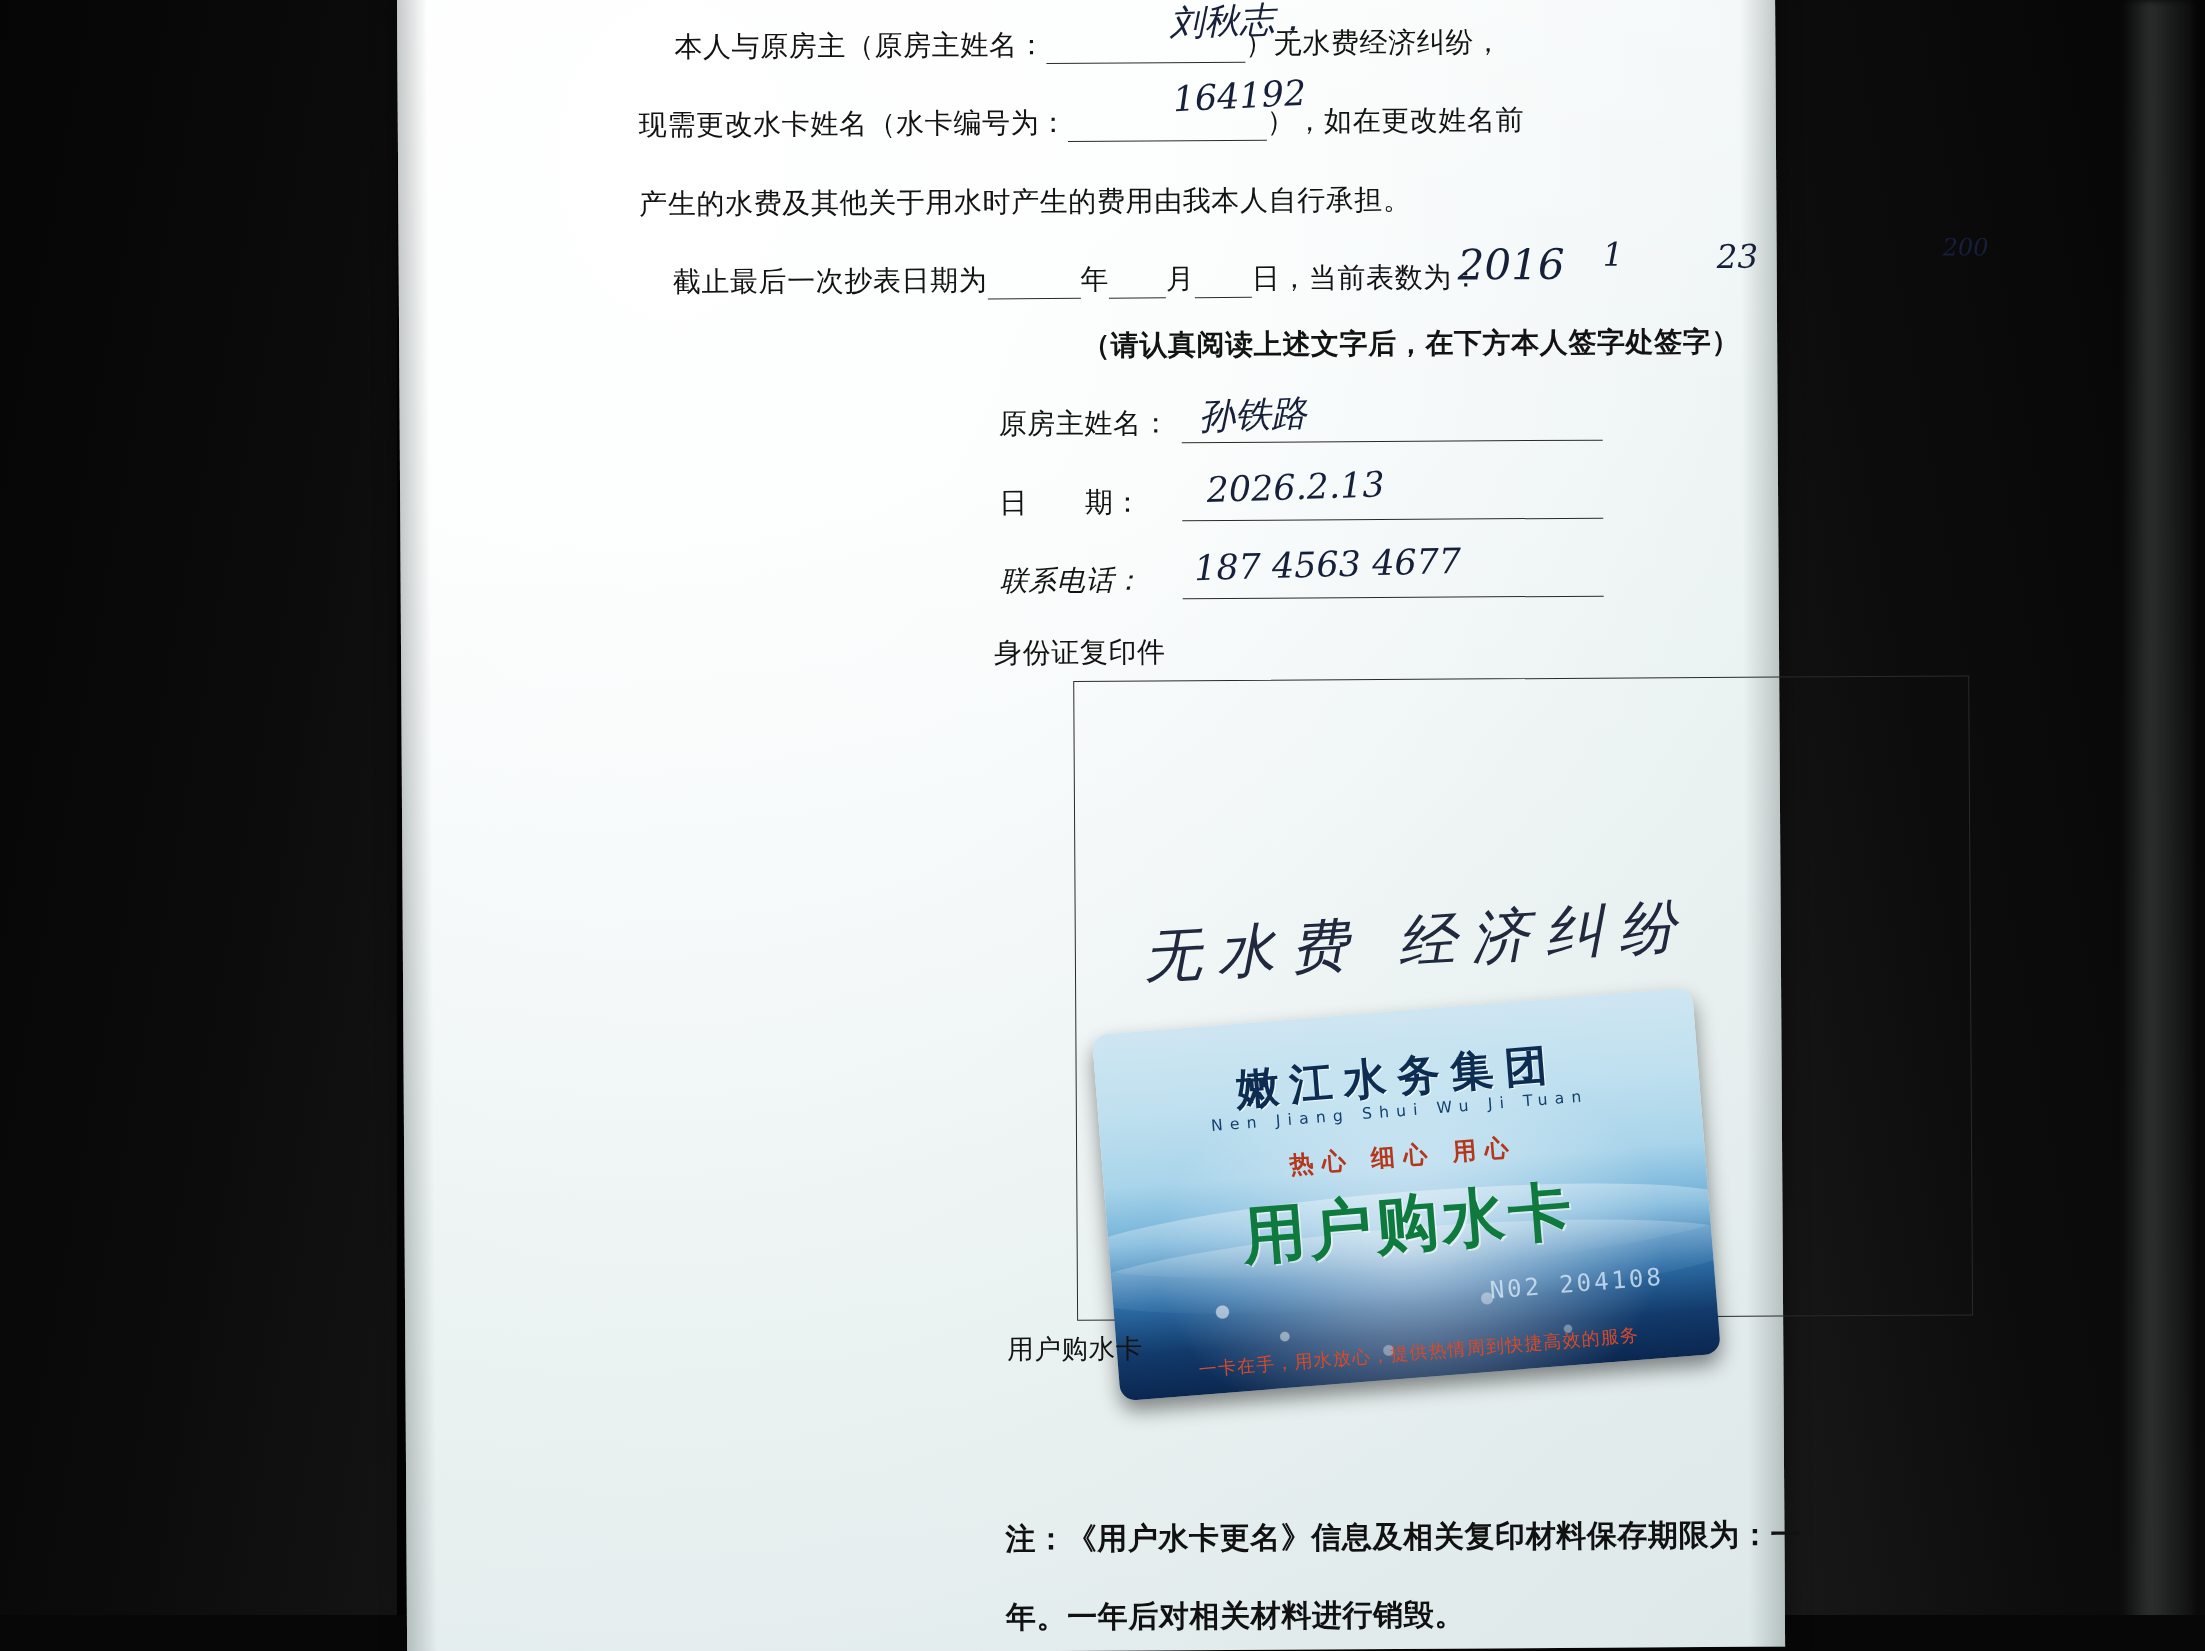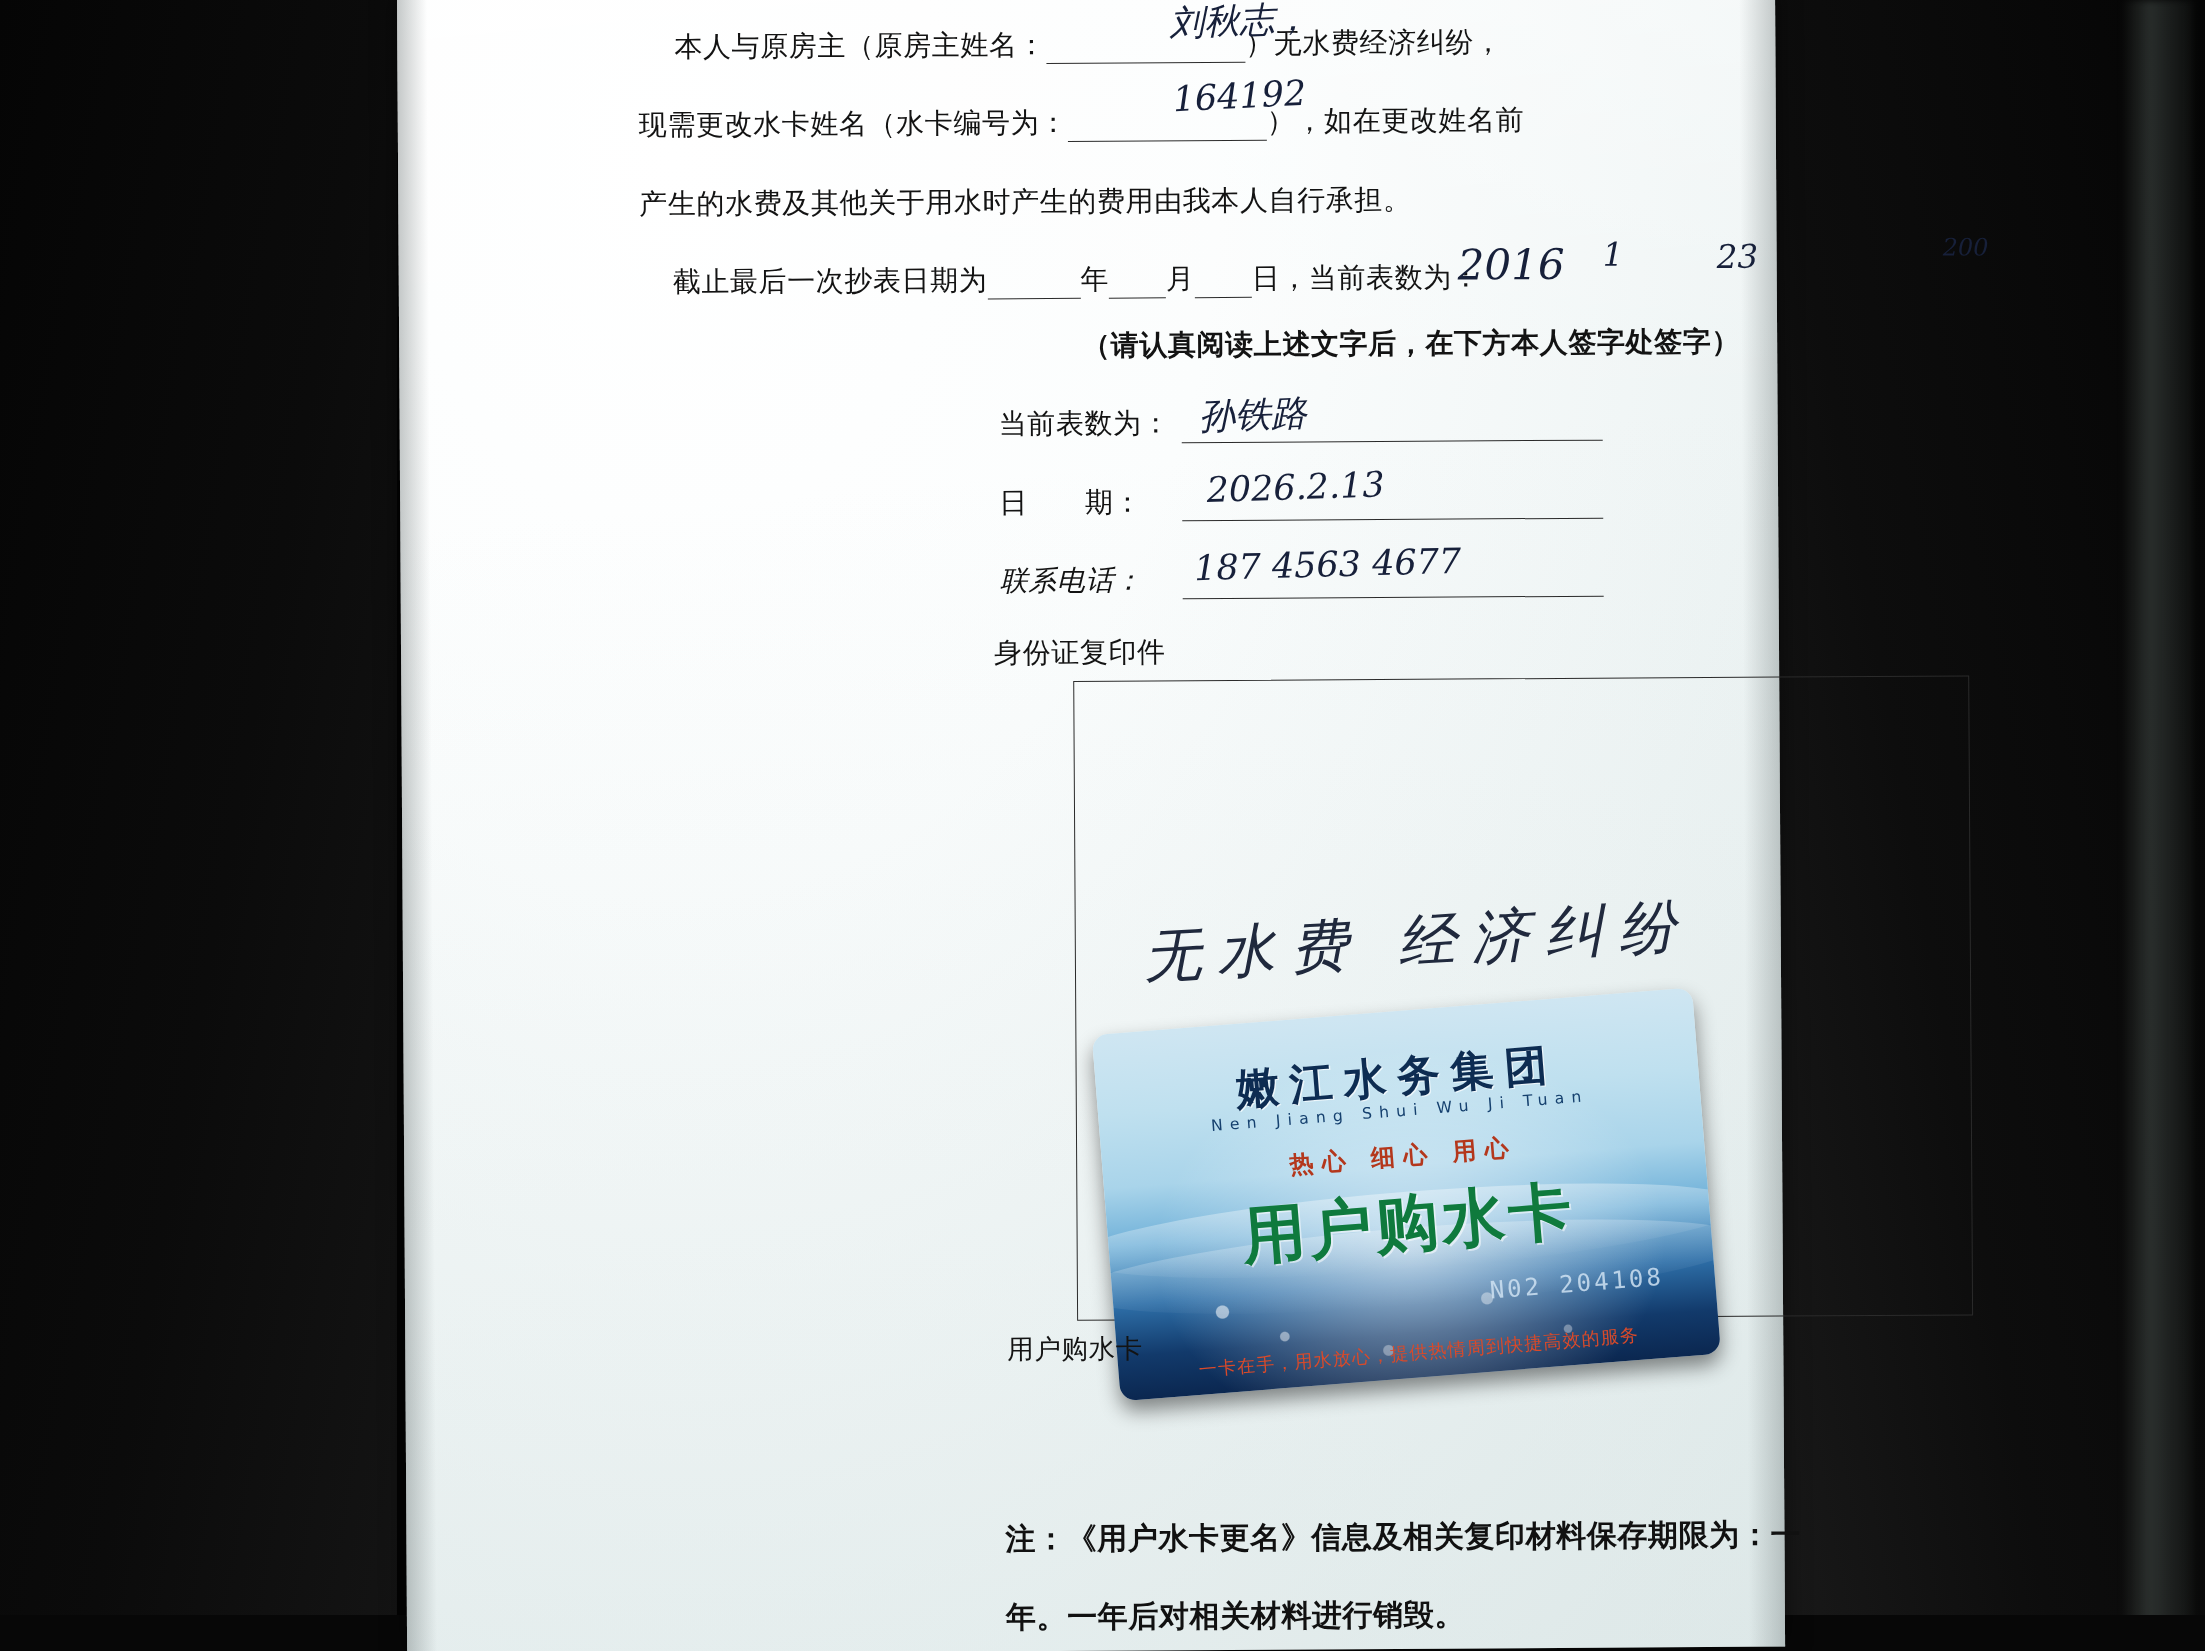--- a/index.html
+++ b/index.html
@@ -269,21 +269,21 @@
       <div class="ln" style="left:274px; top:271px;">
         <span>截止最后一次抄表日期为</span><span class="blank" style="width:93px; height:30px;"></span><span>年</span><span class="blank" style="width:57px; height:30px;"></span><span>月</span><span class="blank" style="width:57px; height:30px;"></span><span>日，当前表数为：</span>
       </div>
       <div class="hand" style="left:1059px; top:253px; font-size:42px;">2016</div>
       <div class="hand" style="left:1204px; top:249px; font-size:32.5px;">1</div>
       <div class="hand" style="left:1270px; top:252px; font-size:32.5px;margin-left:48px;">23</div>
       <div class="hand" style="left:1544px; top:249px; font-size:24px;">200</div>
 
       <div class="ln bold" style="left:683px; top:337px;">（请认真阅读上述文字后，在下方本人签字处签字）</div>
 
-      <div class="ln" style="left:599px; top:415px;">当前表数为：</div>
+      <div class="ln" style="left:599px; top:415px;">原房主姓名：</div>
       <div class="blank" style="position:absolute; left:782px; top:453px; width:421px; height:0;"></div>
       <div class="hand" style="left:800px; top:404px; font-size:36px; transform:rotate(-2deg);">孙铁路</div>
 
       <div class="ln" style="left:599px; top:494px;">日　　期：</div>
       <div class="blank" style="position:absolute; left:782px; top:531px; width:421px; height:0;"></div>
       <div class="hand" style="left:807px; top:481px; font-size:35px; transform:rotate(-1.5deg);">2026.2.13</div>
 
       <div class="ln" style="left:599px; top:572px;font-style:italic;">联系电话：</div>
       <div class="blank" style="position:absolute; left:782px; top:609px; width:421px; height:0;"></div>
       <div class="hand" style="left:794px; top:559px; font-size:35px; transform:rotate(-1.2deg);">187 4563 4677</div>

